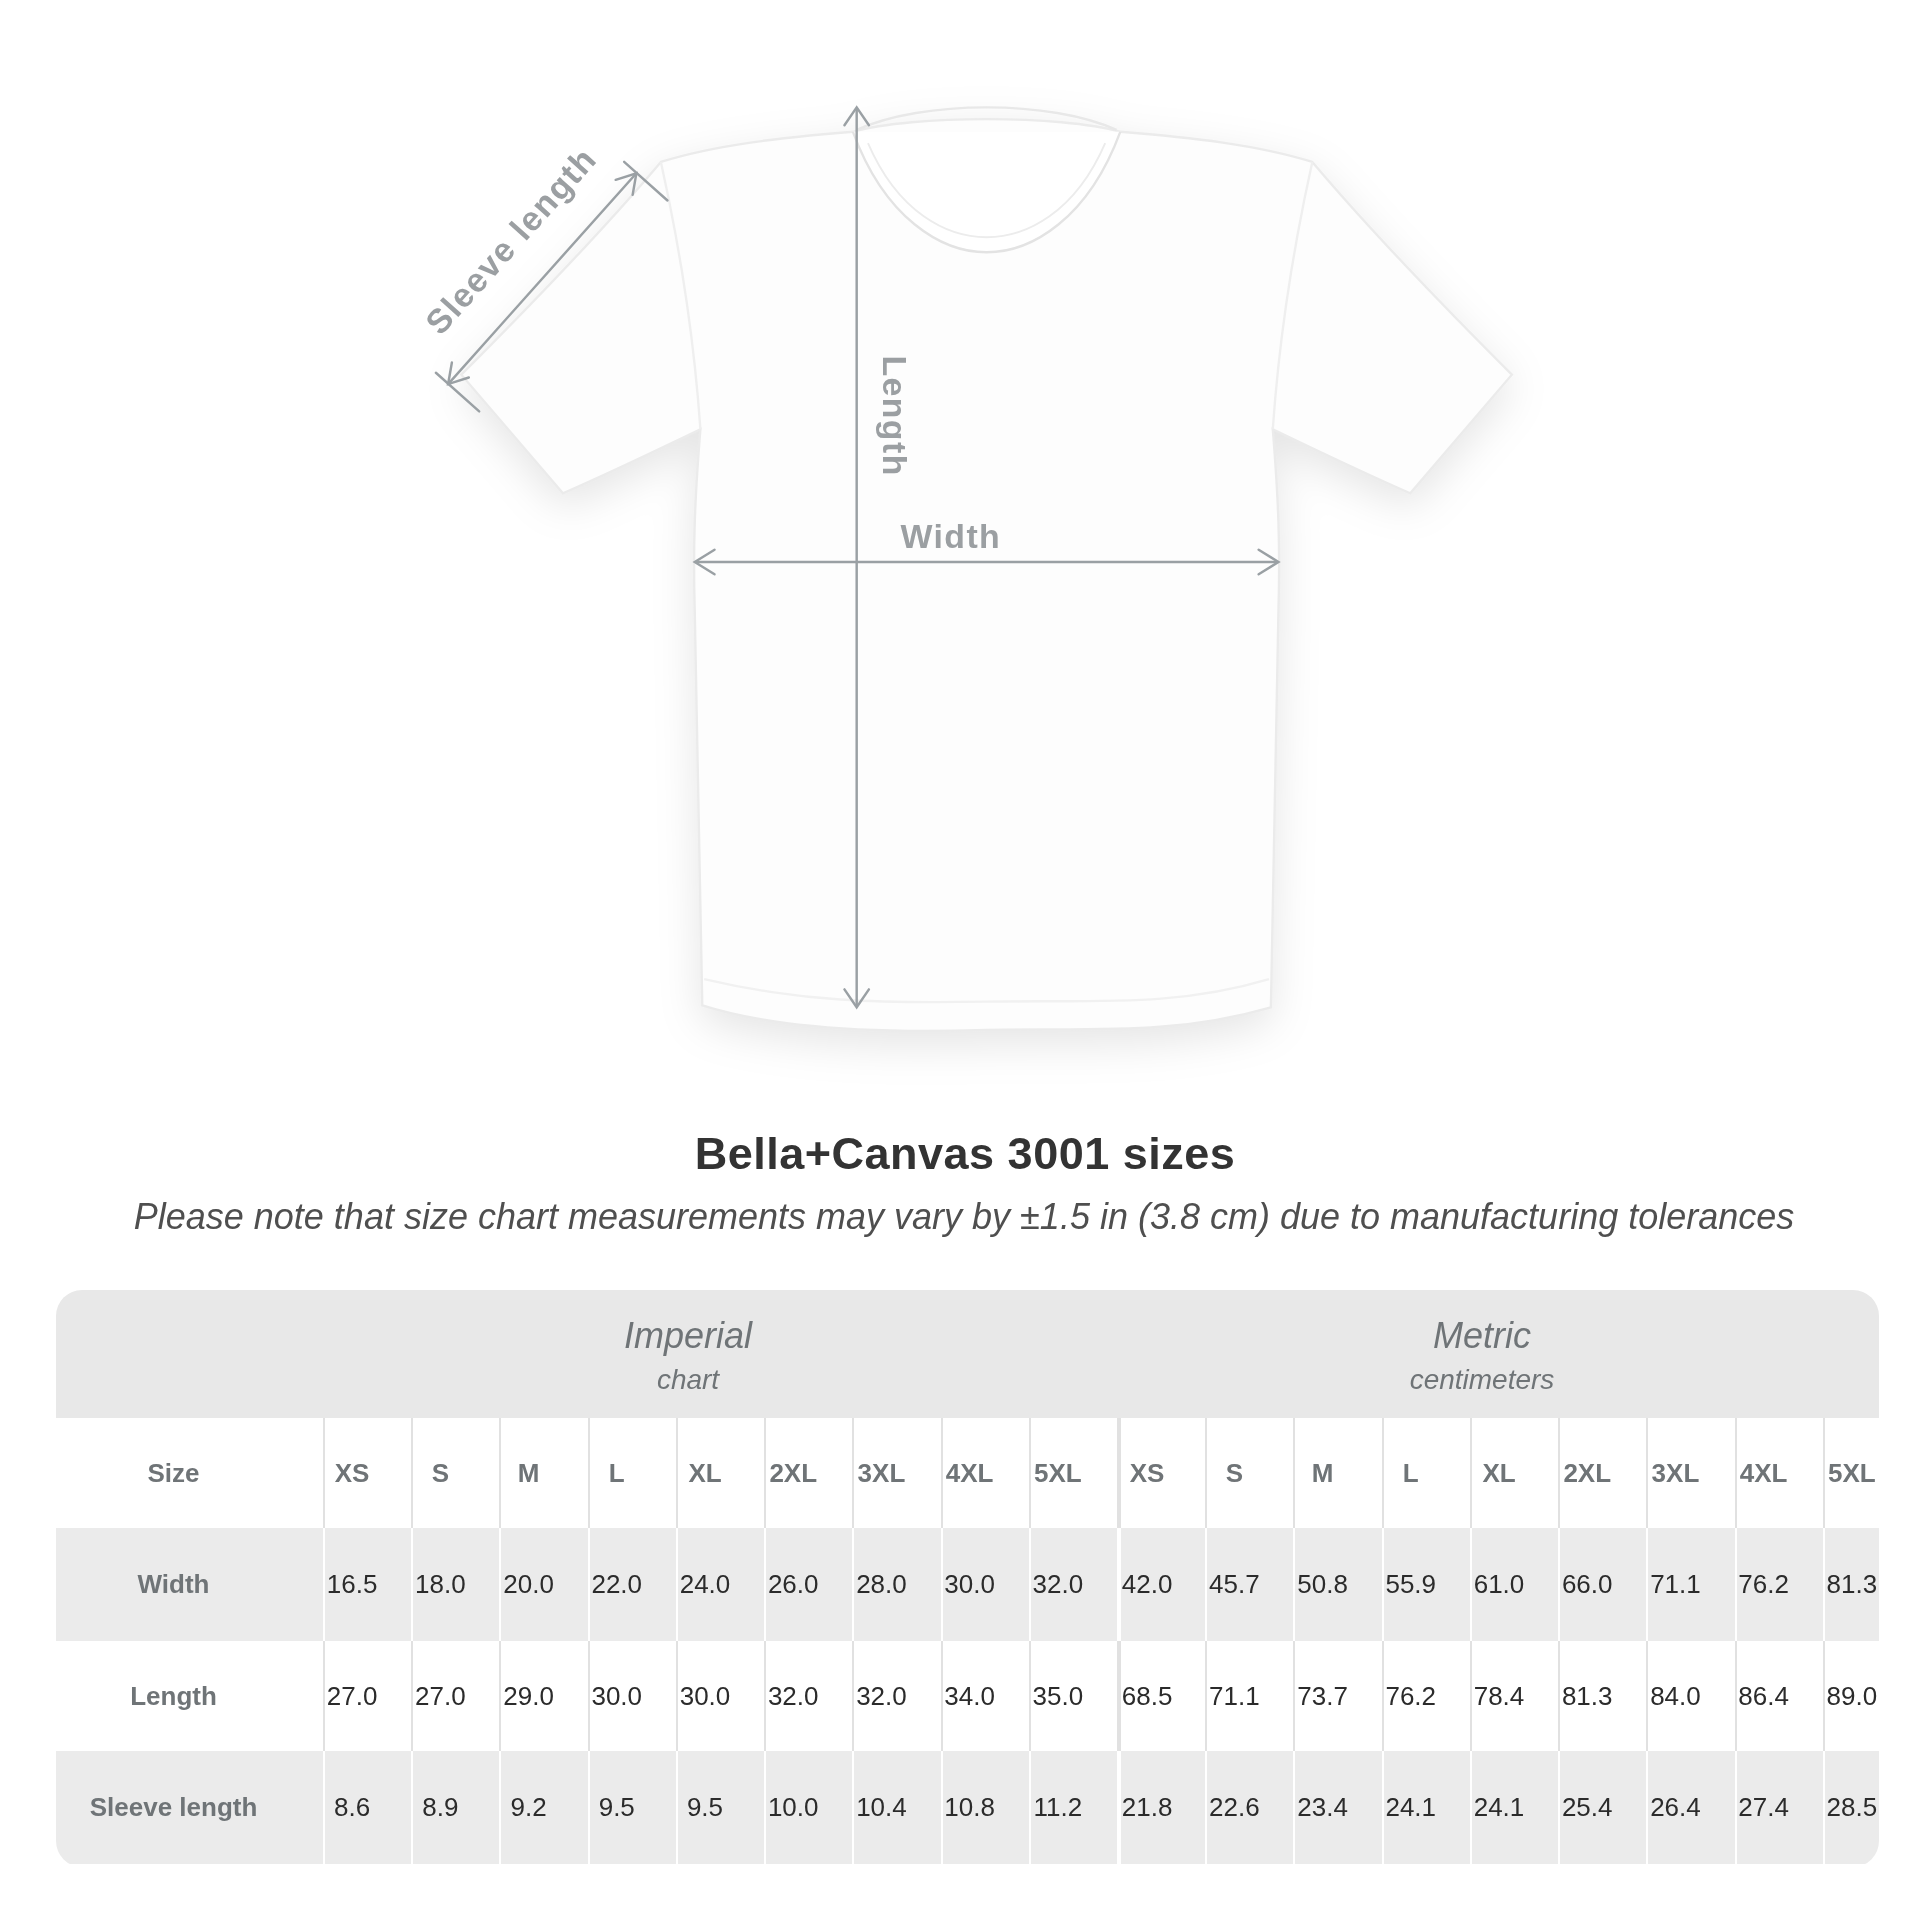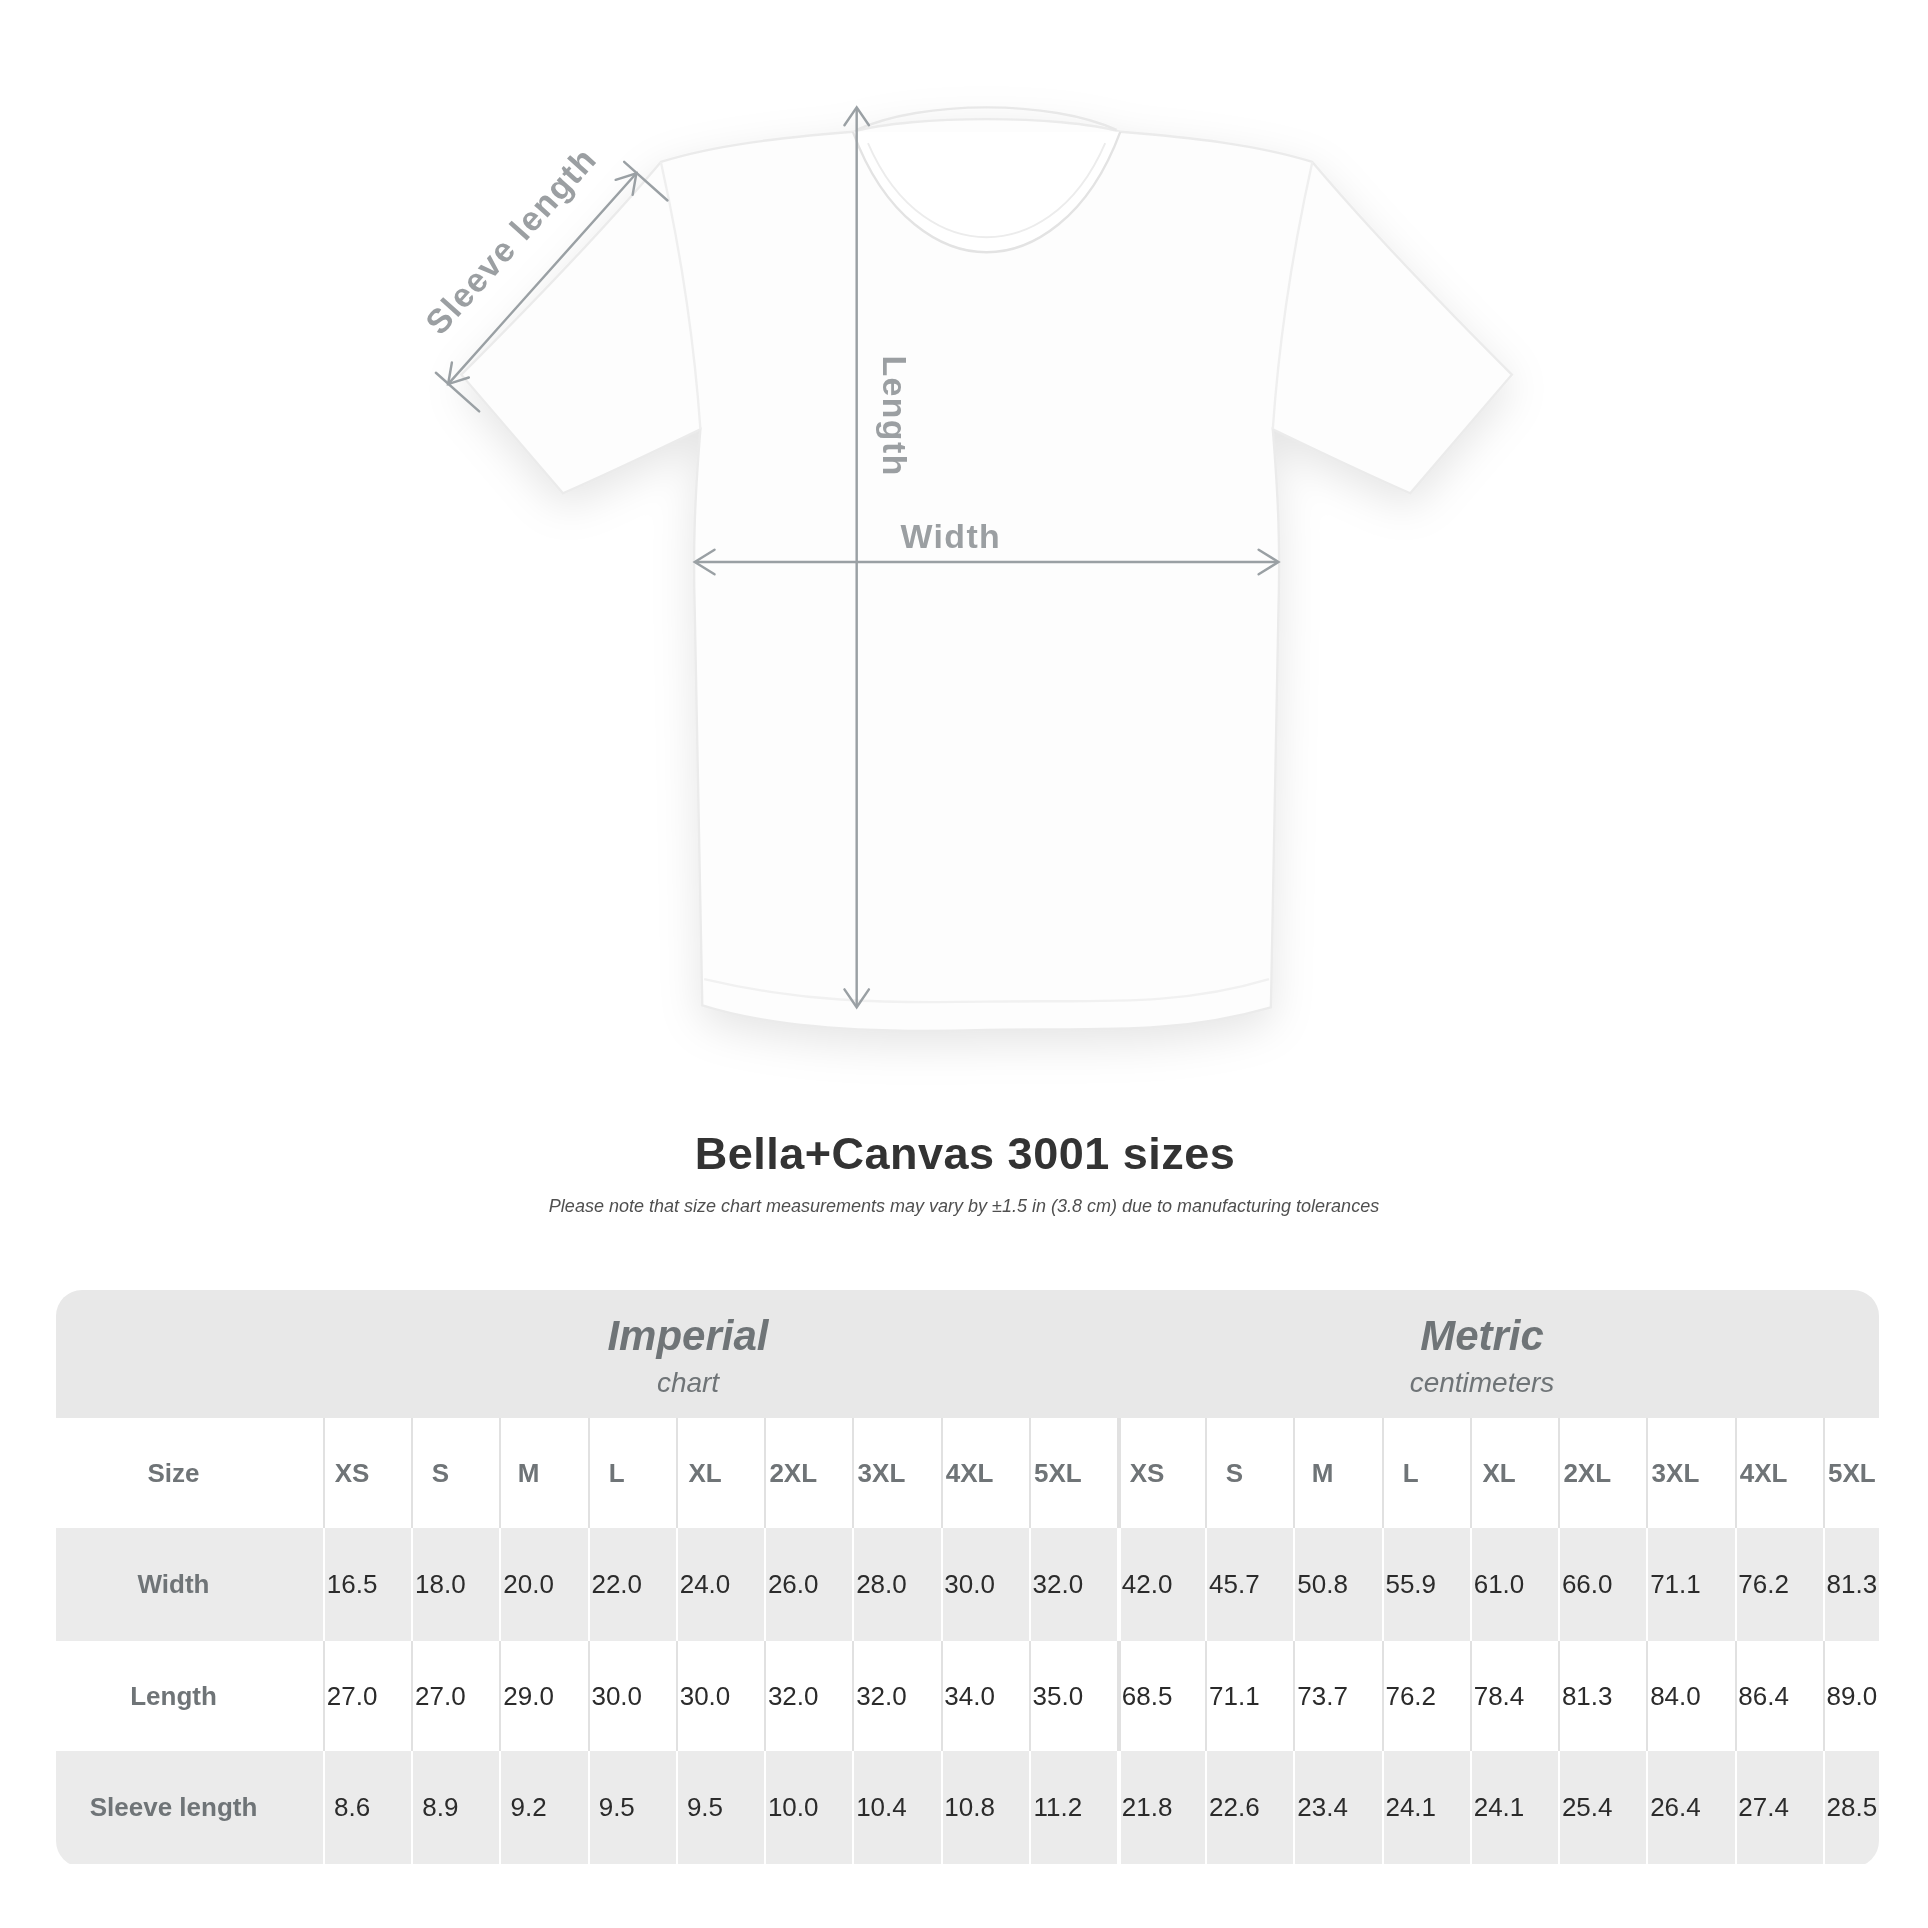--- a/index.html
+++ b/index.html
@@ -15,32 +15,32 @@
     fill:#9b9fa2;font-weight:bold;font-size:36px;letter-spacing:1.5px;
     font-family:"Liberation Sans", sans-serif;
   }
   
   .title{
     position:absolute;top:1128px;left:1px;width:1928px;text-align:center;
     font-size:45px;font-weight:bold;color:#333333;letter-spacing:0.5px;
   }
   .subtitle{
     position:absolute;top:1196px;left:0;width:1928px;text-align:center;
-    font-size:18px;font-style:italic;color:#4f4f4f;
+    font-size:36px;font-style:italic;color:#4f4f4f;
   }
   
   .size-table{
     position:absolute;left:56px;top:1290px;width:1823px;height:577px;
     border-radius:26px;overflow:hidden;background:#ffffff;
   }
   .unit-band{
     display:grid;grid-template-columns:235px 1fr 1fr;height:128px;background:#e8e8e8;
   }
   .unit-group{display:flex;flex-direction:column;align-items:center;justify-content:center;padding-top:3.8px;}
-  .unit-label{font-size:42px;font-weight:bold;font-style:italic;color:#6f7477;line-height:1;}
+  .unit-label{font-size:36px;font-weight:normal;font-style:italic;color:#6f7477;line-height:1;}
   .unit-sublabel{font-size:28px;font-style:italic;color:#6f7477;margin-top:11.3px;line-height:1;}
   .trow{display:grid;grid-template-columns:235px repeat(18,1fr);gap:32px;}
   .row-white{background:#ffffff;--sep:#e1e1e1;height:110px;}
   .row-gray{background:#ebebeb;--sep:#ffffff;height:113px;}
   .cell{
     display:flex;align-items:center;justify-content:center;
     font-size:26px;color:#2b2b2b;
   }
   .cell.b{border-left:2.8px solid var(--sep);}
   .cell.mid{border-left-width:4.7px;}

